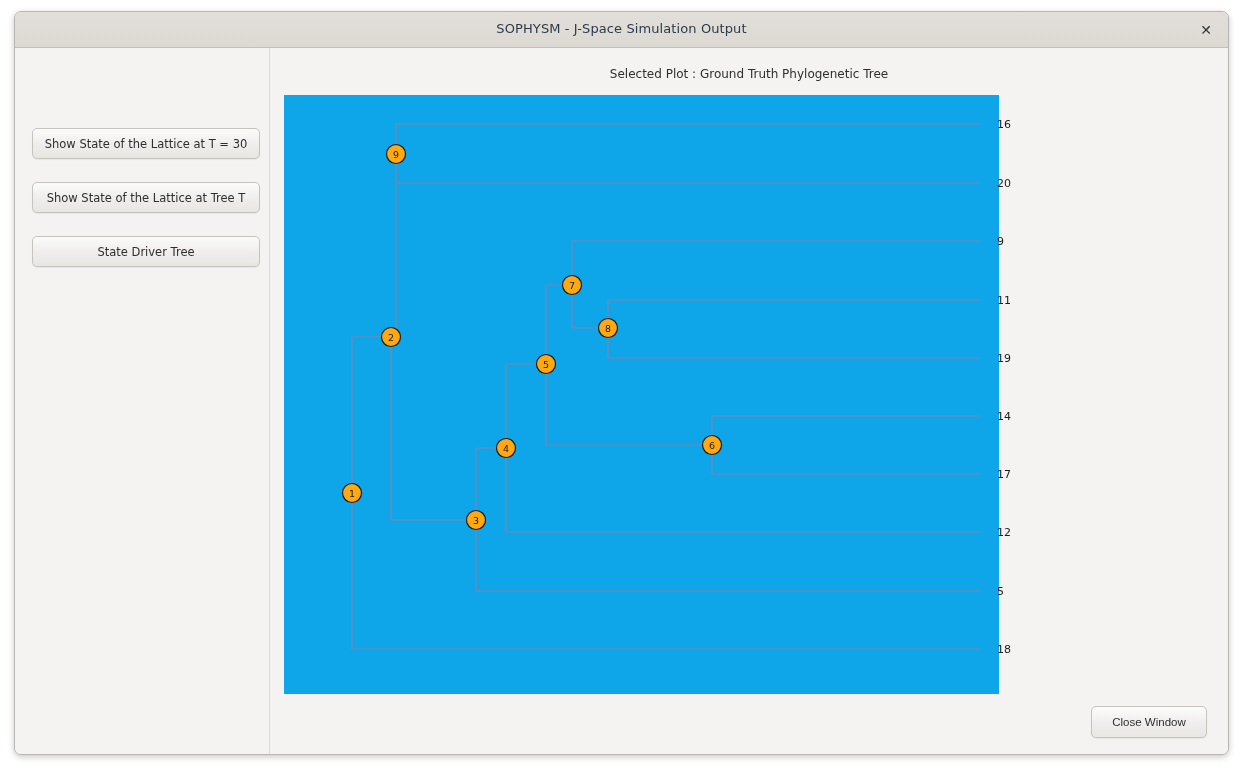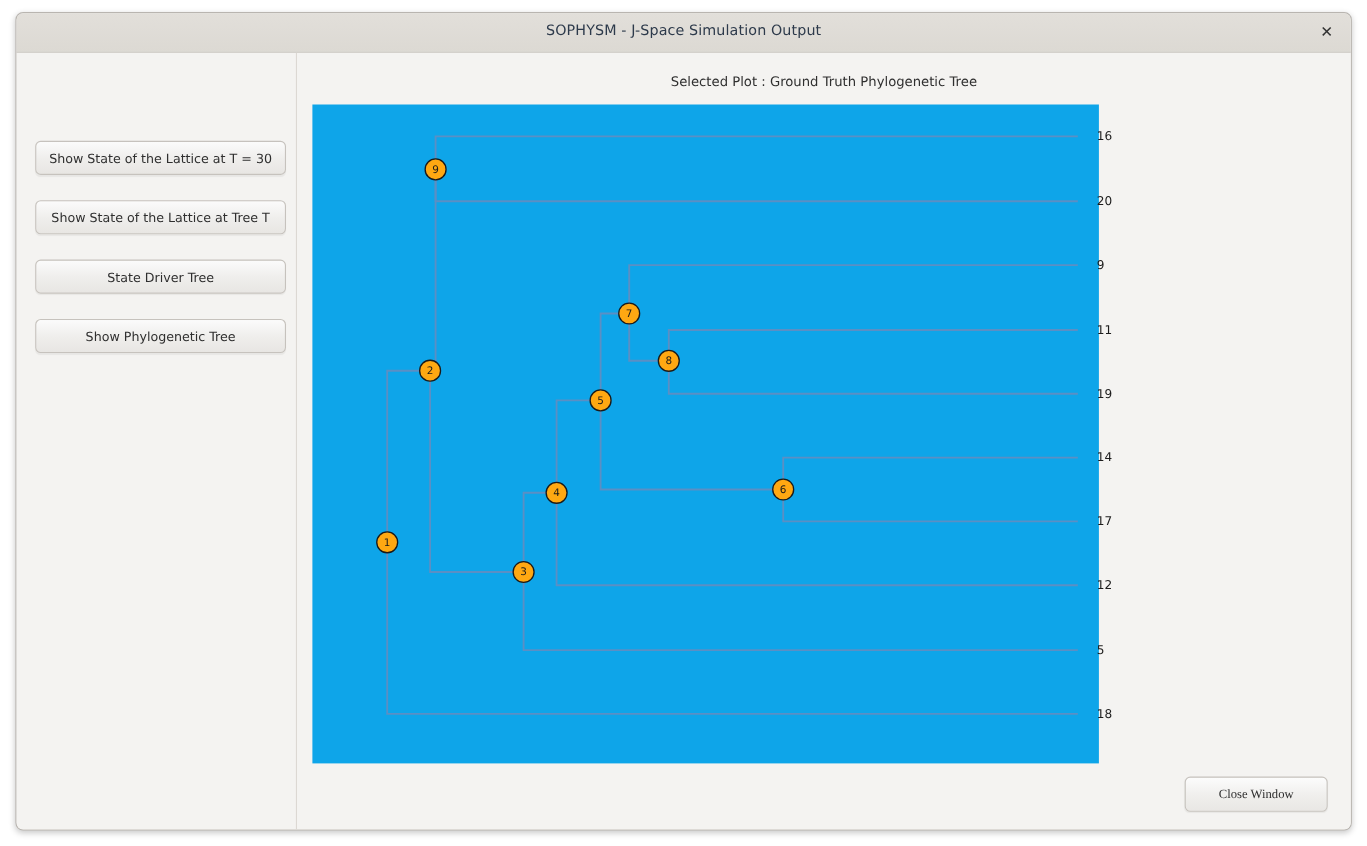--- a/index.html
+++ b/index.html
@@ -162,28 +162,28 @@
     font-family: "DejaVu Sans", "Liberation Sans", sans-serif;
     font-size: 11px;
     fill: #1c1c1c;
     dominant-baseline: central;
   }
 
   #close-window-btn {
     position: absolute;
     right: 21px;
     bottom: 16px;
-    width: 130px;
+    width: 116px;
     height: 32px;
     background: linear-gradient(to bottom, #fcfcfc 0%, #f0efed 52%, #e9e7e4 100%);
     border: 1px solid #c6c2bd;
     border-radius: 5px;
     font-size: 11.5px;
     color: #2f2f2f;
-    font-family: Liberation Serif, serif;
+    font-family: Liberation Sans, sans-serif;
     display: flex;
     align-items: center;
     justify-content: center;
     cursor: pointer;
     box-sizing: border-box;
     box-shadow: 0 1px 1px rgba(0,0,0,0.05);
   }
 </style>
 </head>
 <body>
@@ -194,21 +194,20 @@
     <div id="window-title">SOPHYSM - J-Space Simulation Output</div>
     <div id="close-x">✕</div>
   </div>
 
   <div id="body-area">
 
     <div id="sidebar">
       <div class="side-btn" id="btn1">Show State of the Lattice at T = 30</div>
       <div class="side-btn" id="btn2">Show State of the Lattice at Tree T</div>
       <div class="side-btn" id="btn3">State Driver Tree</div>
-      <div class="side-btn" id="btn4">Show Phylogenetic Tree</div>
     </div>
 
     <div id="content">
 
       <div id="plot-header">Selected Plot : Ground Truth Phylogenetic Tree</div>
 
       <div id="plot-canvas">
         <svg id="tree-svg" width="801" height="599" viewBox="0 0 801 599">
           <g id="tree-edges">
               <path d="M 68,398 V 554 H 695" class="tree-link"></path>

